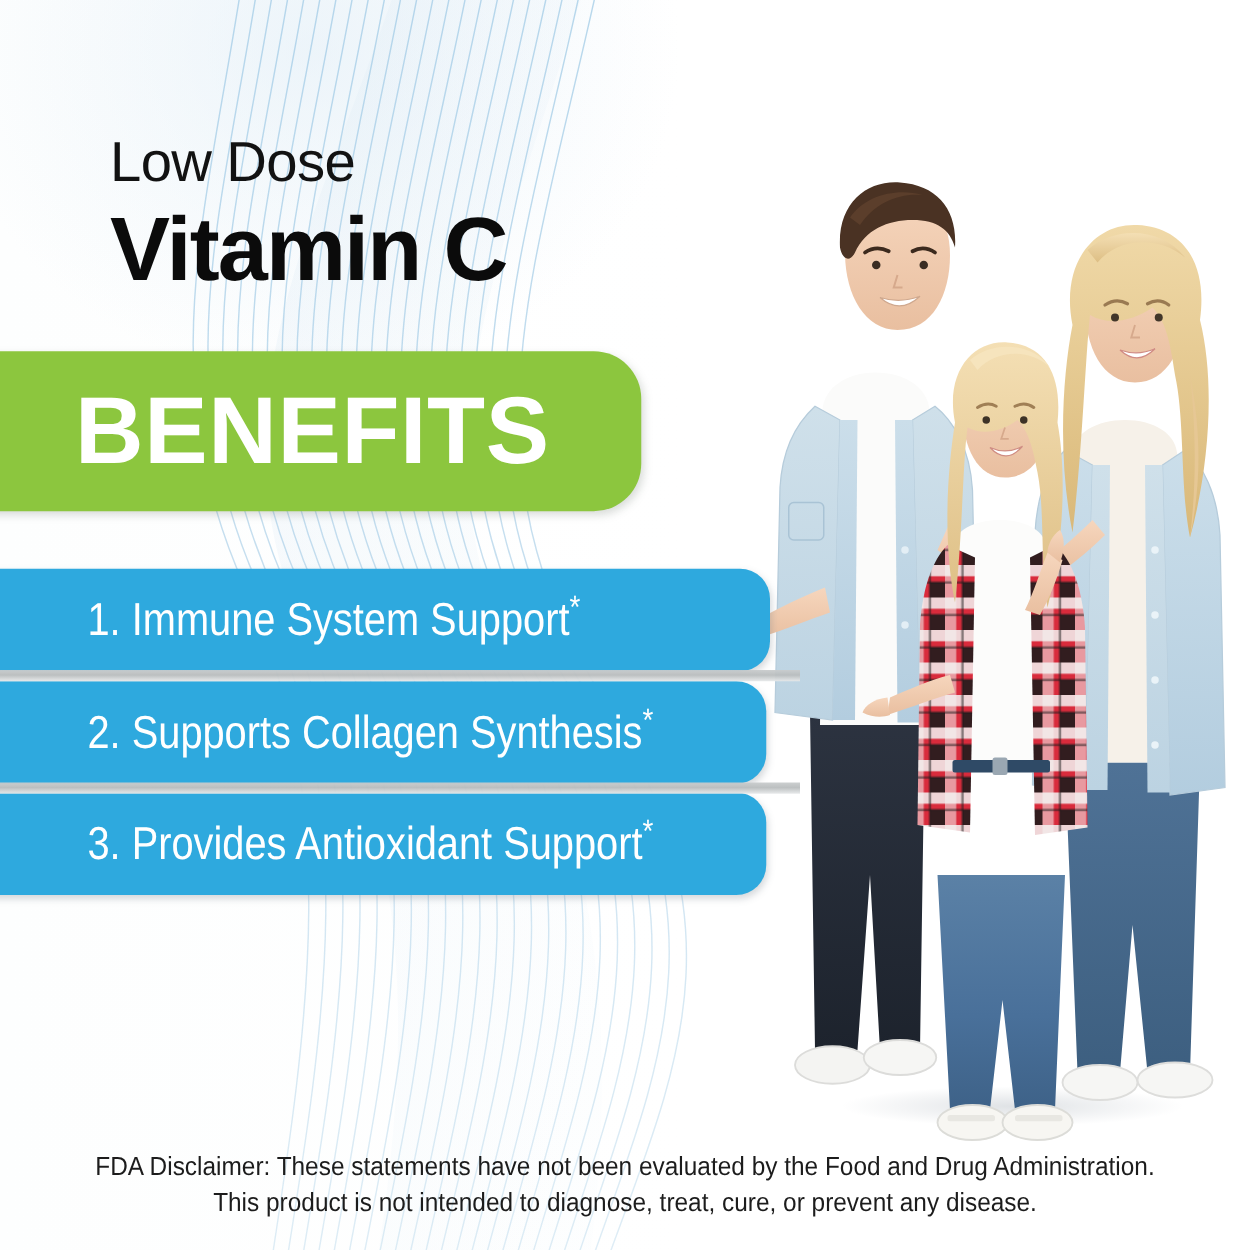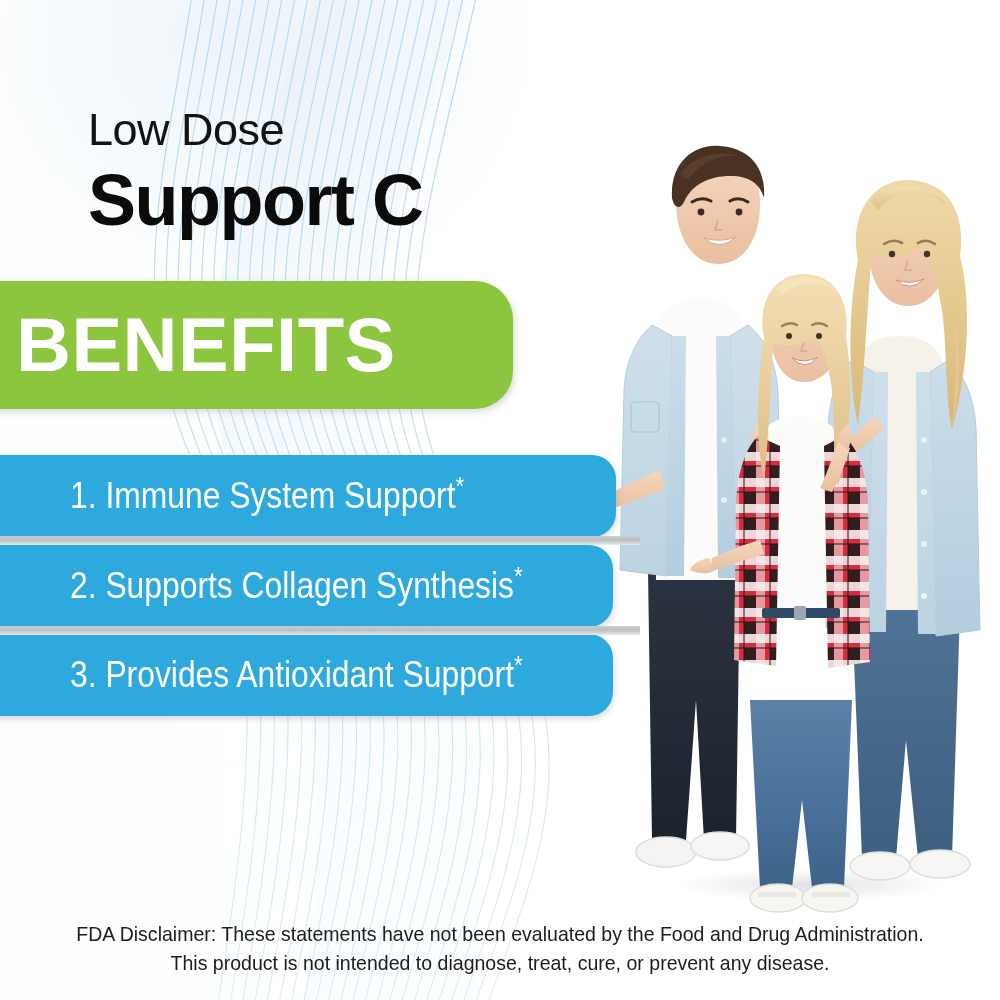--- a/index.html
+++ b/index.html
@@ -34,21 +34,21 @@
   
   .benefits-banner{
     position:absolute;left:-40px;top:281px;width:553px;height:128px;z-index:6;
     background:#8cc63e;
     border-radius:0 38px 38px 0;
     box-shadow:2px 3px 7px rgba(120,130,120,.28);
     display:flex;align-items:center;
   }
   .benefits-label{
     color:#ffffff;font-size:76px;font-weight:700;letter-spacing:0.5px;
-    margin-left:56px;line-height:78px;
+    margin-left:100px;line-height:78px;
   }
 
   
   .bar{
     position:absolute;left:-40px;height:82px;z-index:6;
     background:#2ea9de;
     border-radius:0 24px 24px 0;
     box-shadow:1px 3px 6px rgba(120,130,140,.30);
     display:flex;align-items:center;
   }
@@ -131,21 +131,21 @@
       <path d="M430,-30 C382,206 318,354 430,542 C542,730 484,854 430,1030"></path>
       <path d="M443,-30 C394,208 329,357 443,546 C557,735 497,857 442,1030"></path>
       <path d="M456,-30 C406,210 340,360 456,550 C572,740 510,860 454,1030"></path>
       <path d="M469,-30 C418,212 351,363 469,554 C587,745 523,863 466,1030"></path>
       <path d="M482,-30 C430,214 362,366 482,558 C602,750 536,866 478,1030"></path>
     </g>
   </svg>
 
   <div class="title-block">
     <div class="title-small">Low Dose</div>
-    <div class="title-big">Support C</div>
+    <div class="title-big">Vitamin C</div>
   </div>
 
   <div class="floor-shadow"></div>
   <svg class="family" viewBox="0 0 400 790">
     <defs>
       <linearGradient id="denim" x1="0" y1="0" x2="0" y2="1">
         <stop offset="0%" stop-color="#cfe0ea"></stop>
           <stop offset="100%" stop-color="#bcd3e2"></stop>
       </linearGradient>
       <linearGradient id="denim2" x1="0" y1="0" x2="0" y2="1">

